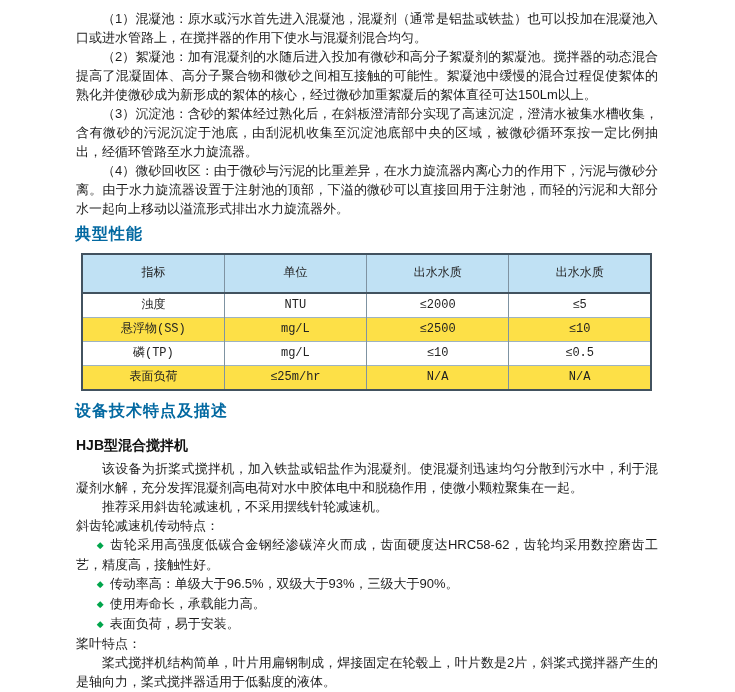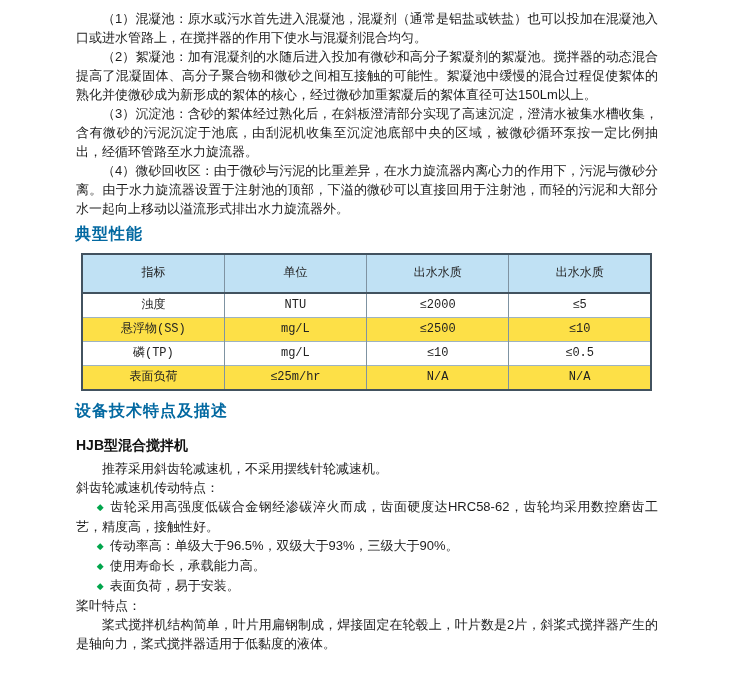--- a/index.html
+++ b/index.html
@@ -136,20 +136,21 @@
         <td>≤25m/hr</td>
         <td>N/A</td>
         <td>N/A</td>
       </tr>
     </tbody>
   </table>
 
   <h2 class="green-heading second">设备技术特点及描述</h2>
   <h3 class="sub-heading">HJB型混合搅拌机</h3>
 
+  <p class="indent">该设备为折桨式搅拌机，加入铁盐或铝盐作为混凝剂。使混凝剂迅速均匀分散到污水中，利于混凝剂水解，充分发挥混凝剂高电荷对水中胶体电中和脱稳作用，使微小颗粒聚集在一起。</p>
   <p class="indent">推荐采用斜齿轮减速机，不采用摆线针轮减速机。</p>
 
   <p class="label-line">斜齿轮减速机传动特点：</p>
 
   <p class="bullet"><span class="diamond">◆</span><span>齿轮采用高强度低碳合金钢经渗碳淬火而成，齿面硬度达HRC58-62，齿轮均采用数控磨齿工艺，精度高，接触性好。</span></p>
   <p class="bullet"><span class="diamond">◆</span><span>传动率高：单级大于96.5%，双级大于93%，三级大于90%。</span></p>
   <p class="bullet"><span class="diamond">◆</span><span>使用寿命长，承载能力高。</span></p>
   <p class="bullet"><span class="diamond">◆</span><span>表面负荷，易于安装。</span></p>
 
   <p class="label-line">桨叶特点：</p>

